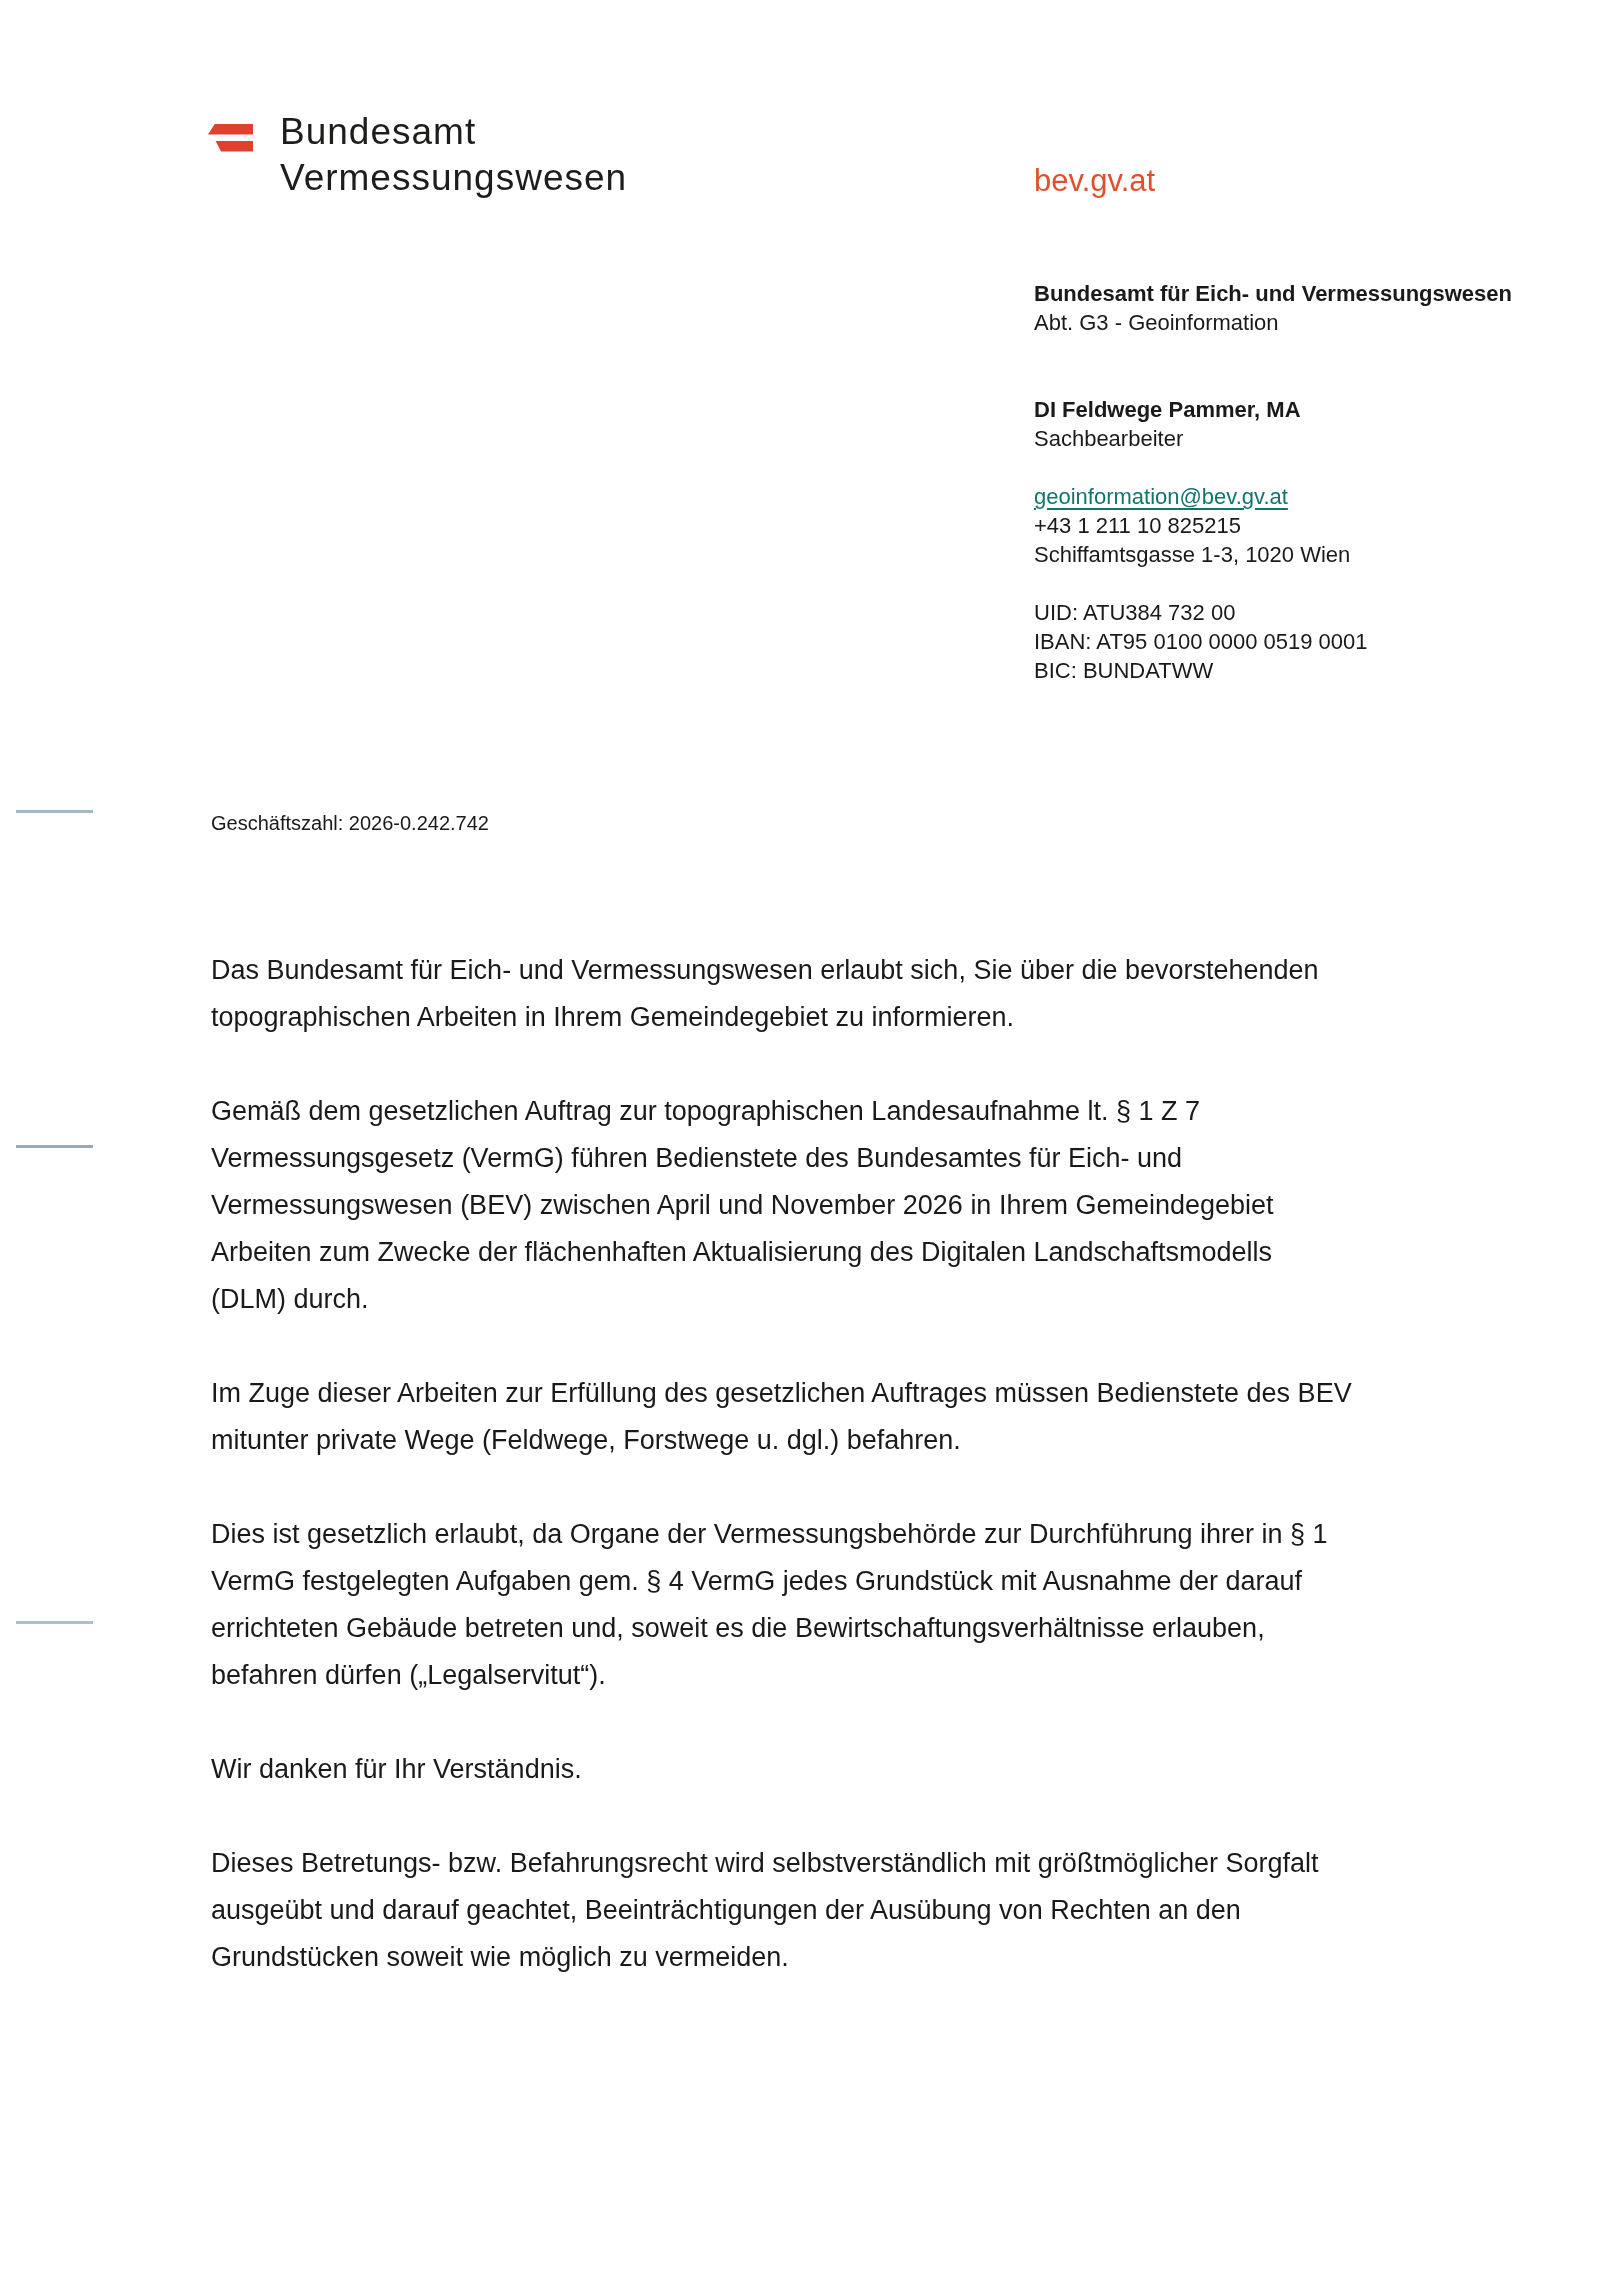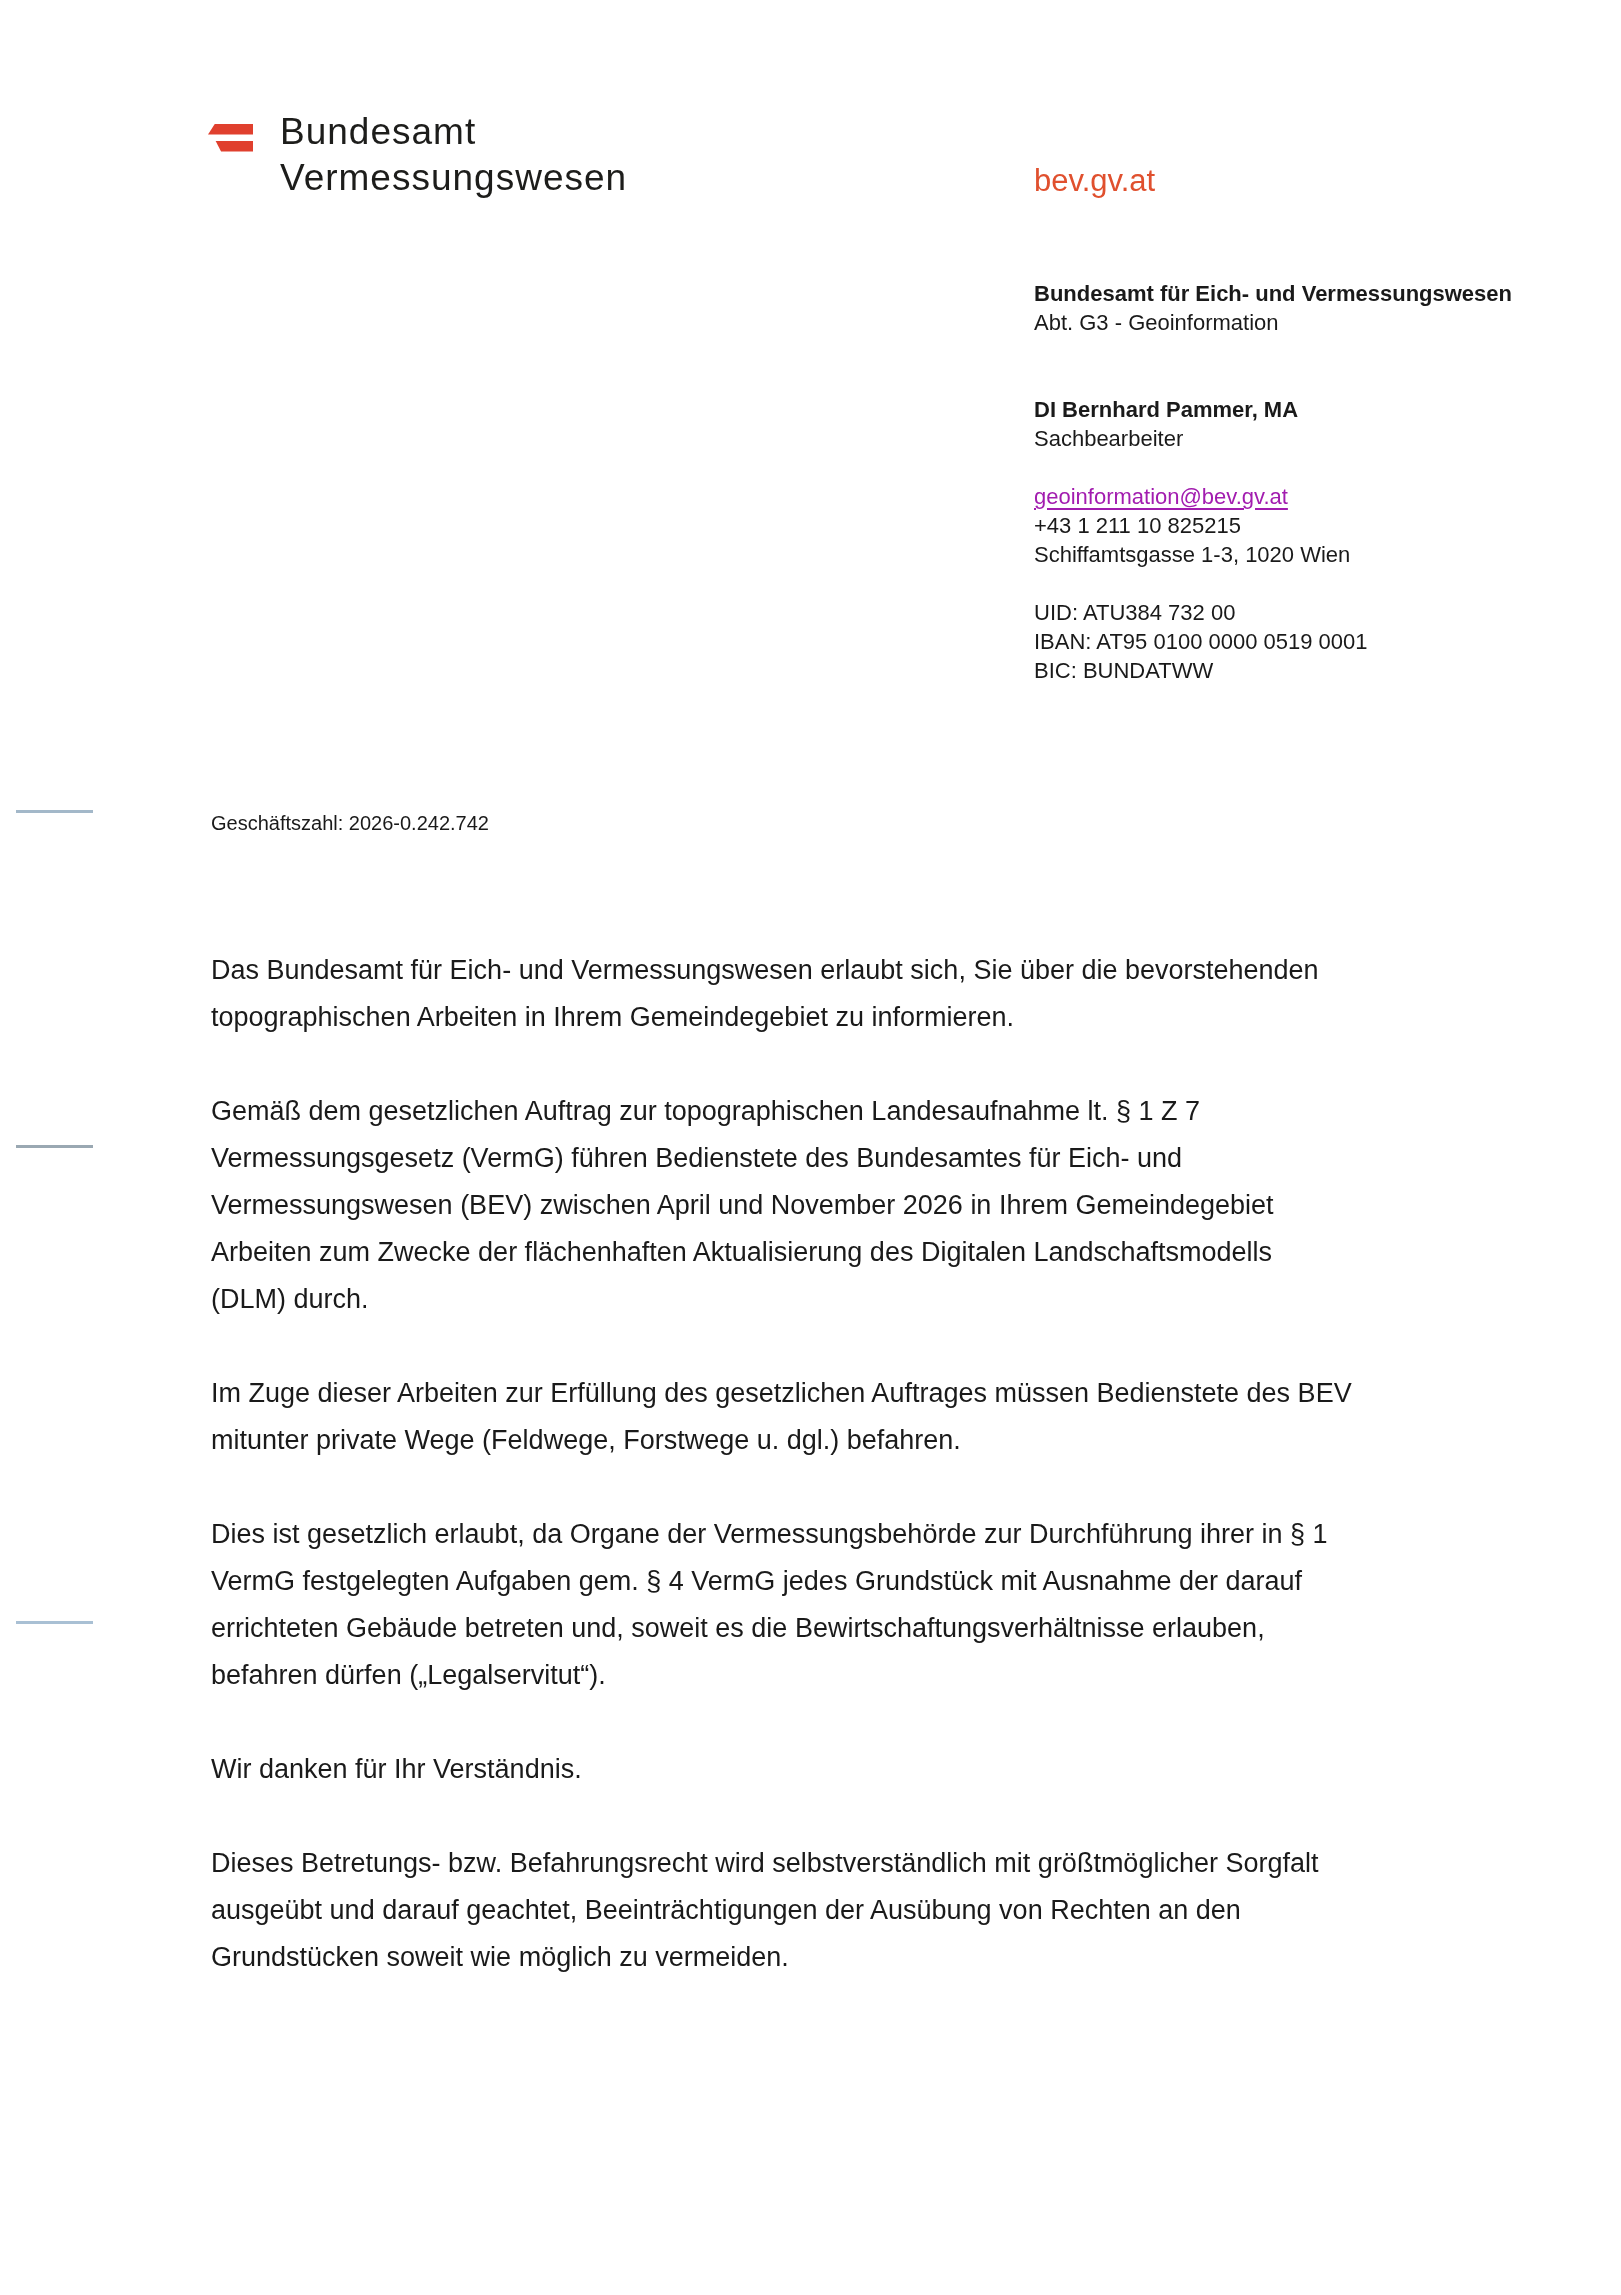--- a/index.html
+++ b/index.html
@@ -83,21 +83,21 @@
     top: 279px;
     font-size: 22px;
     line-height: 29px;
     white-space: nowrap;
   }
   .contact .line { display: block; }
   .contact .bold { font-weight: bold; }
   .contact .gap-2 { margin-top: 58px; }
   .contact .gap-1 { margin-top: 29px; }
   .contact .email {
-    color: #a21caf;
+    color: #0f766e;
     text-decoration: underline;
     text-underline-offset: 3.9px;
   }
 
   
   .reference {
     position: absolute;
     left: 211px;
     top: 806px;
     font-size: 20px;
@@ -143,21 +143,21 @@
   <div class="logo-wordmark">
     <div>Bundesamt</div>
     <div>Vermessungswesen</div>
   </div>
 
   <a class="website" href="#">bev.gv.at</a>
 
   <div class="contact">
     <span class="line bold">Bundesamt für Eich- und Vermessungswesen</span>
     <span class="line">Abt. G3 - Geoinformation</span>
-    <span class="line bold gap-2">DI Bernhard Pammer, MA</span>
+    <span class="line bold gap-2">DI Feldwege Pammer, MA</span>
     <span class="line">Sachbearbeiter</span>
     <span class="line gap-1"><a class="email" href="#">geoinformation@bev.gv.at</a></span>
     <span class="line">+43 1 211 10 825215</span>
     <span class="line">Schiffamtsgasse 1-3, 1020 Wien</span>
     <span class="line gap-1">UID: ATU384 732 00</span>
     <span class="line">IBAN: AT95 0100 0000 0519 0001</span>
     <span class="line">BIC: BUNDATWW</span>
   </div>
 
   <div class="reference">Geschäftszahl: 2026-0.242.742</div>

